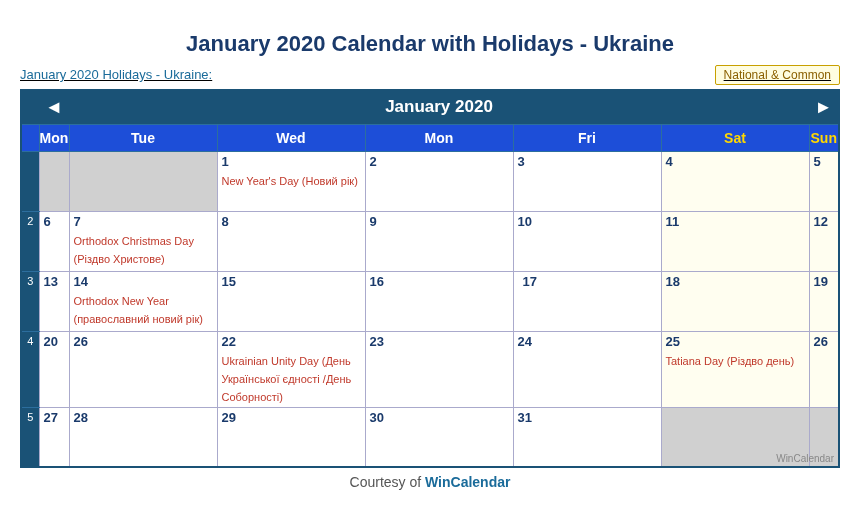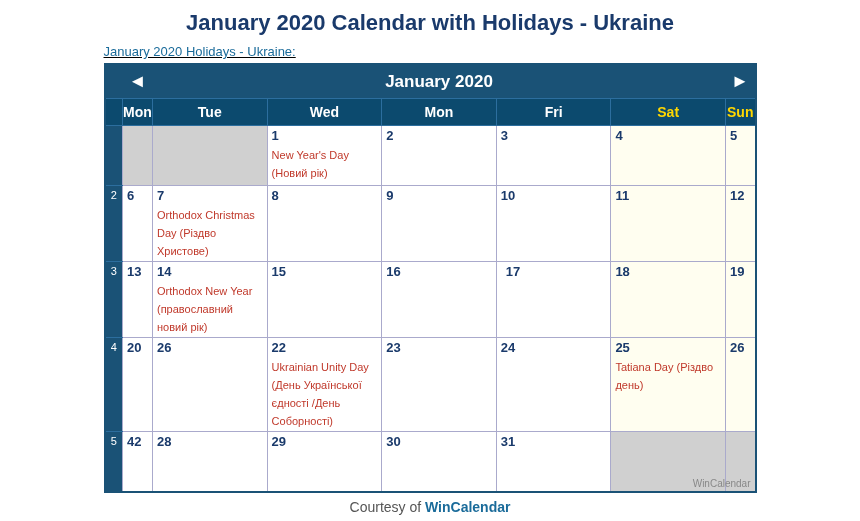--- a/index.html
+++ b/index.html
@@ -7,21 +7,21 @@
       font-family: Arial, sans-serif;
       background: #fff;
       display: flex;
       justify-content: center;
       align-items: center;
       width: 860px;
       min-height: 521px;
       padding: 10px;
     }
     .page-wrapper {
-      width: 653px;
+      width: 820px;
     }
     .page-title {
       text-align: center;
       color: #1a3a6b;
       font-size: 22px;
       font-weight: bold;
       margin-bottom: 8px;
     }
     .subtitle-row {
       display: flex;
@@ -60,21 +60,21 @@
       cursor: pointer;
       width: 30px;
     }
     .cal-month-title {
       color: white;
       font-size: 17px;
       font-weight: bold;
       text-align: center;
     }
     .day-header-row {
-      background: #0c4a6e;
+      background: #1d4ed8;
     }
     .day-header {
       color: white;
       font-weight: bold;
       text-align: center;
       padding: 5px 0;
       font-size: 14px;
       border: 1px solid #2c6e9e;
     }
     .day-header.weekend {
@@ -145,20 +145,21 @@
     }
   </style>
 </head>
 <body>
 
 <div class="page-wrapper">
   <h1 class="page-title">January 2020 Calendar with Holidays - Ukraine</h1>
 
   <div class="subtitle-row">
     <span class="subtitle-label">January 2020 Holidays - Ukraine:</span>
+    <span class="national-badge">National &amp; Common</span>
   </div>
 
   <table class="calendar">
     <colgroup>
       <col style="width:18px">
       <col>
         <col>
         <col>
         <col>
         <col>
@@ -262,21 +263,21 @@
             <span class="day-num">24</span>
           </td>
           <td class="day-cell weekend-col" style="height: 60px; position: relative;"><span class="day-num">25</span><span class="holiday-text">Tatiana Day (Різдво день)</span></td>
           <td class="day-cell weekend-col" style="height: 60px; position: relative;">
             <span class="day-num">26</span>
           </td>
         </tr>
         <tr class="week-row">
           <td class="week-num">5</td>
           <td class="day-cell normal" style="height: 60px; position: relative;">
-            <span class="day-num">42</span>
+            <span class="day-num">27</span>
           </td>
           <td class="day-cell normal" style="height: 60px; position: relative;">
             <span class="day-num">28</span>
           </td>
           <td class="day-cell normal" style="height: 60px; position: relative;">
             <span class="day-num">29</span>
           </td>
           <td class="day-cell normal" style="height: 60px; position: relative;">
             <span class="day-num">30</span>
           </td>

